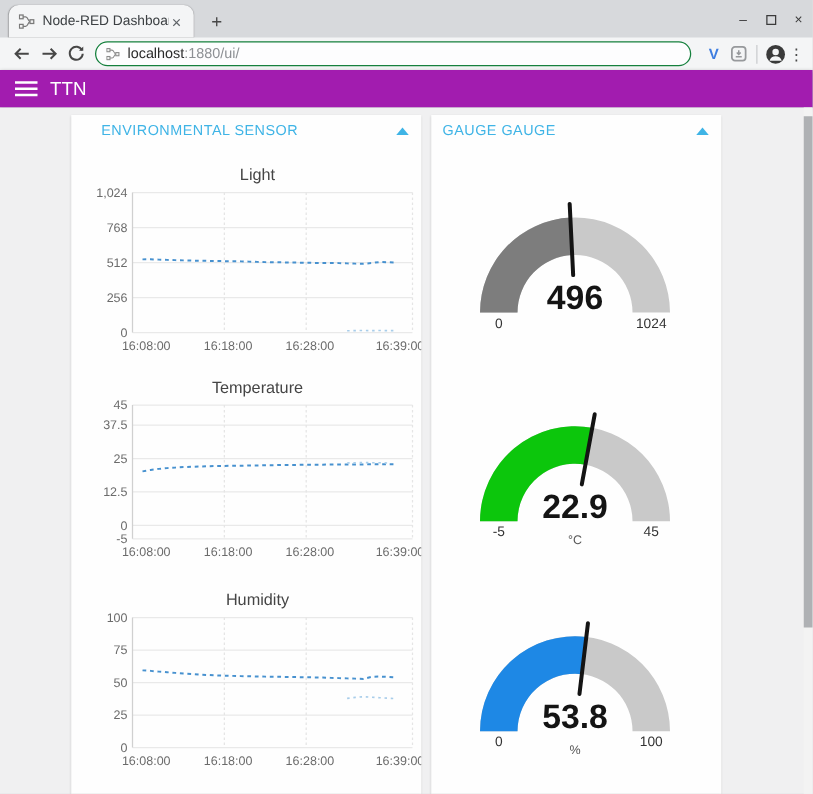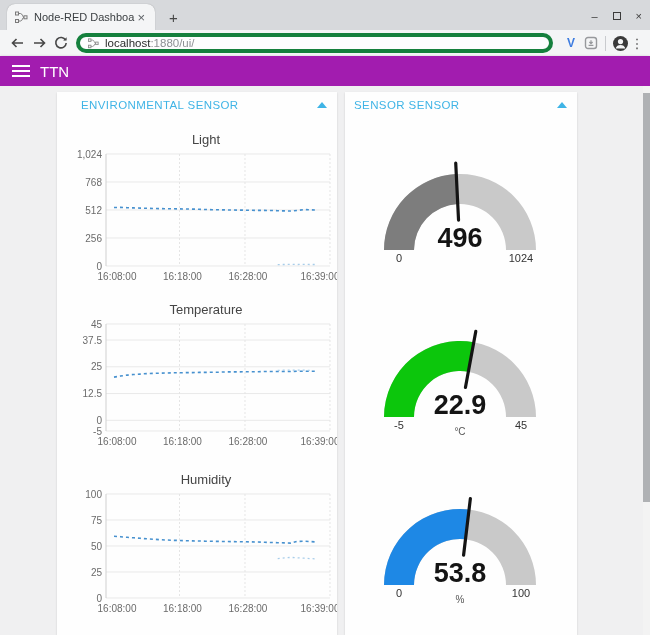--- a/index.html
+++ b/index.html
@@ -18,21 +18,21 @@
   .new-tab { font-size:15px; color:#474747; margin:0 0 4px 14px; }
   .win-ctrls { margin-left:auto; display:flex; align-items:center; gap:15px;
     padding:0 8px 8px 0; color:#3B3B3B; font-size:11px; }
   .win-max { width:8px; height:8px; border:1.6px solid #3B3B3B; display:inline-block; }
 
   .toolbar { position:absolute; left:0; top:30px; width:650px; height:26px;
     background:#F4F5F6; display:flex; align-items:center; padding:0 6px; }
   .nav-btn { width:22px; height:20px; display:flex; align-items:center;
     justify-content:center; }
   .omnibox { flex:1; height:20px; margin:0 8px 0 4px; background:#FDFDFE;
-    border:4px solid #15803d; border-radius:11px; display:flex;
+    border:1px solid #15803d; border-radius:11px; display:flex;
     align-items:center; padding:0 10px 0 8px; }
   .url { font-size:11.5px; margin-left:6px; white-space:nowrap; }
   .url-host { color:#2B2B2B; }
   .url-rest { color:#8D9094; }
   .tb-icon { display:flex; align-items:center; justify-content:center;
     width:20px; height:20px; }
   .v-ext { font-size:12px; font-weight:bold; color:#3E7DE0; }
   .tb-sep { width:1px; height:15px; background:#C9CBCE; margin:0 4px; }
   .menu-dots { font-size:13px; color:#4A4A4A; letter-spacing:0; width:14px;
     text-align:center; }
@@ -225,21 +225,21 @@
         <line x1="273" y1="28" x2="273" y2="132" stroke="#E5E5E5" stroke-width="1" stroke-dasharray="2 2"></line>
         <text x="263" y="146" class="tick-lab" text-anchor="middle">16:39:00</text>
         <line x1="49" y1="28" x2="49" y2="132" stroke="#D0D0D0" stroke-width="1"></line>
         <polyline points="57.0,70.3 63.5,70.7 70.1,71.3 76.6,71.8 83.2,72.3 89.7,72.8 96.3,73.2 102.8,73.7 109.4,74.0 115.9,74.3 122.5,74.5 129.0,74.7 135.6,74.9 142.1,75.0 148.7,75.2 155.2,75.3 161.8,75.4 168.3,75.5 174.9,75.6 181.4,75.7 188.0,75.8 194.5,75.9 201.1,76.0 207.6,76.3 214.2,76.5 220.7,76.7 227.3,76.9 233.8,77.1 240.4,75.4 246.9,75.2 253.5,75.6 260.0,76.0" fill="none" stroke="#4791CF" stroke-width="1.6" stroke-dasharray="3 3"></polyline>
         <polyline points="220.7,92.7 227.3,91.9 233.8,91.4 240.4,91.8 246.9,92.2 253.5,92.6 260.0,92.9" fill="none" stroke="#A8CDEA" stroke-width="1.3" stroke-dasharray="2 3"></polyline>
       </svg>
   </div>
 
   <div class="card card-gauge">
     <div class="group-head">
-      <span class="group-title" style="color: rgb(63, 180, 230);">SENSOR SENSOR</span>
+      <span class="group-title" style="color: rgb(63, 180, 230);">GAUGE GAUGE</span>
       <span class="collapse"></span>
     </div>
     <svg class="gauge-svg gauge-1" width="232" height="128">
         <path d="M39 99.99999999999999 A76 76 0 0 1 191 100 L161 100 A46 46 0 0 0 69 100 Z" fill="#C9C9C9"></path>
         <path d="M39 99.99999999999999 A76 76 0 0 1 111.27085675111623 24.091545328406895 L112.74288698093878 54.055409014562066 A46 46 0 0 0 69 100 Z" fill="#7D7D7D"></path>
         <line x1="113.52796977017746" y1="70.03613631384482" x2="110.73111233351463" y2="13.104795310149996" stroke="#141414" stroke-width="3.2" stroke-linecap="round"></line>
         <text x="115" y="97" class="g-value">496</text>
         <text x="54" y="112" class="g-minmax">0</text>
         <text x="176" y="112" class="g-minmax">1024</text>
       </svg>

